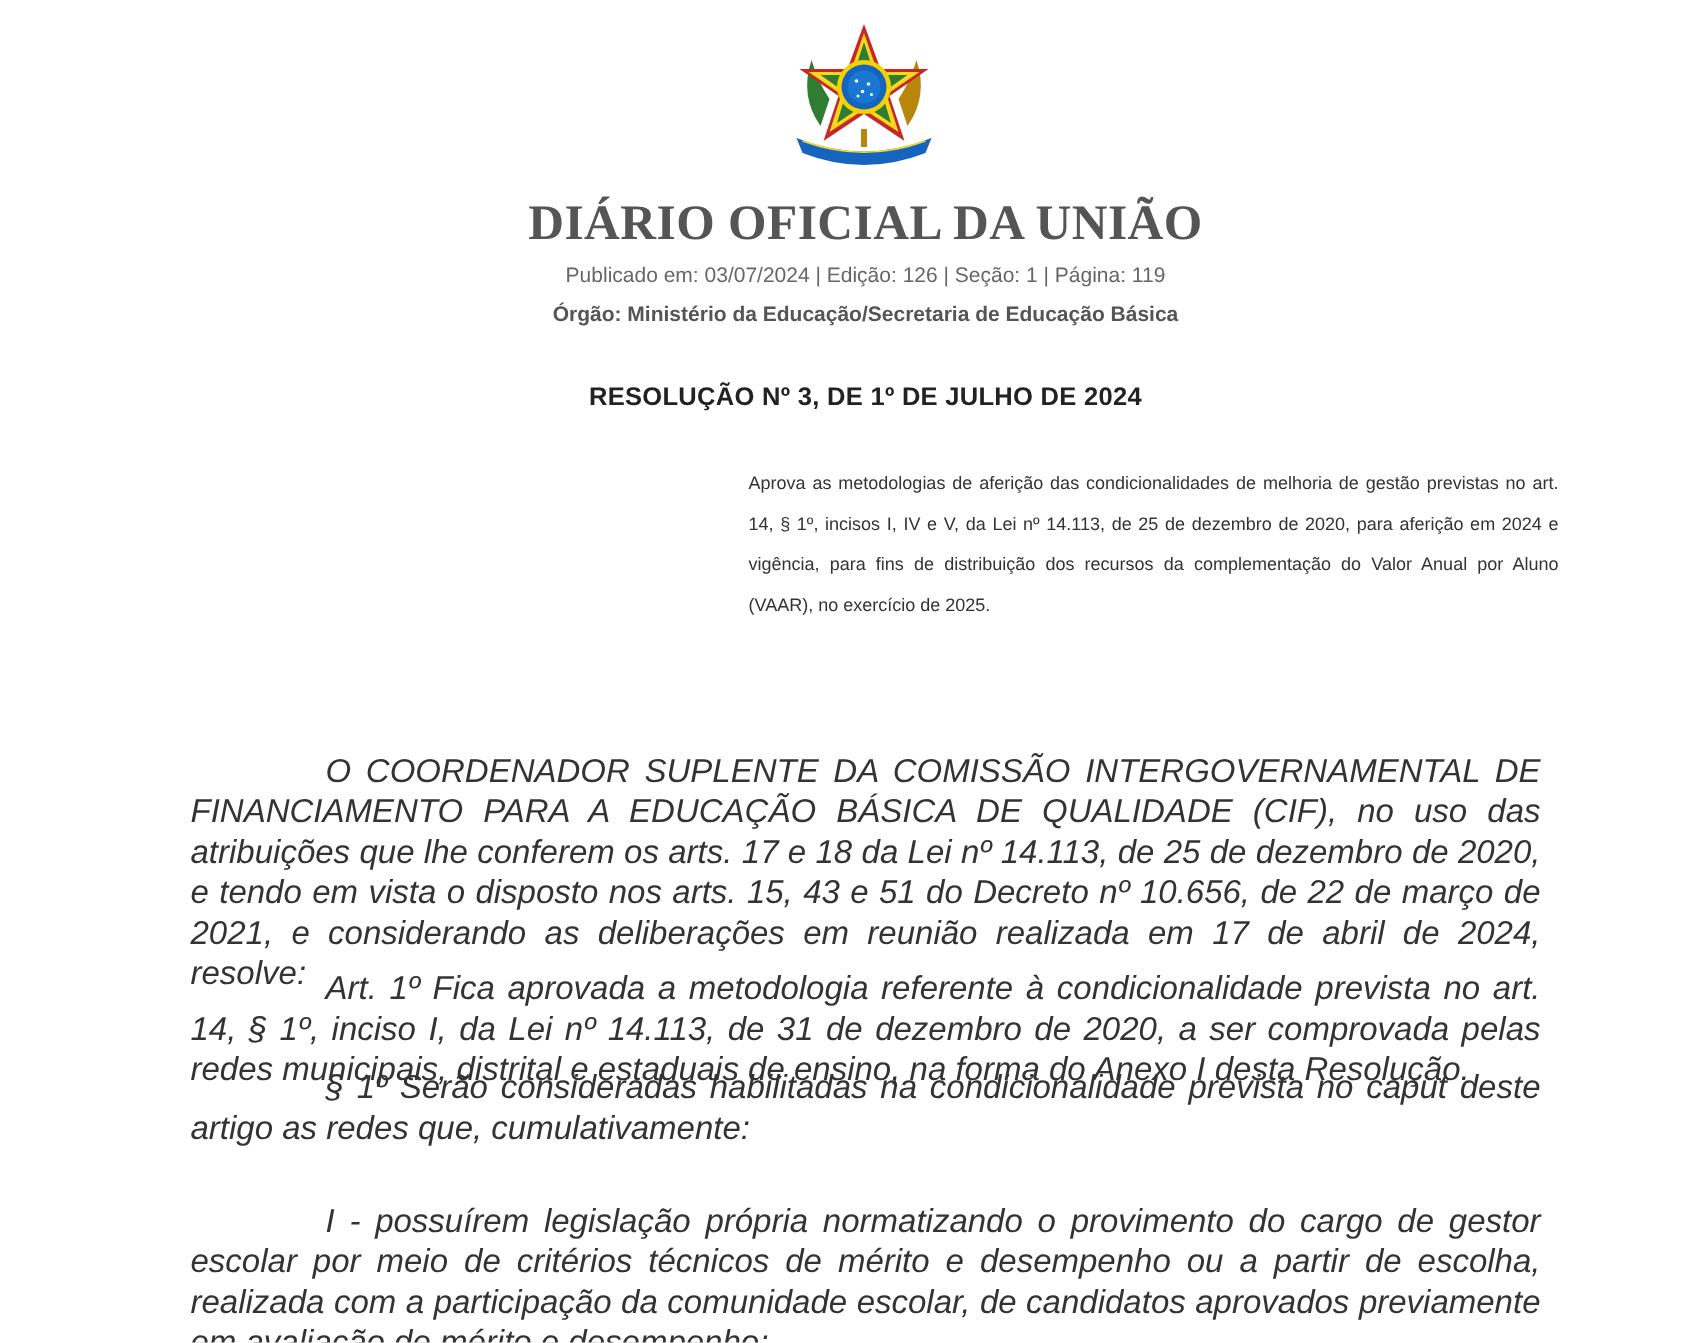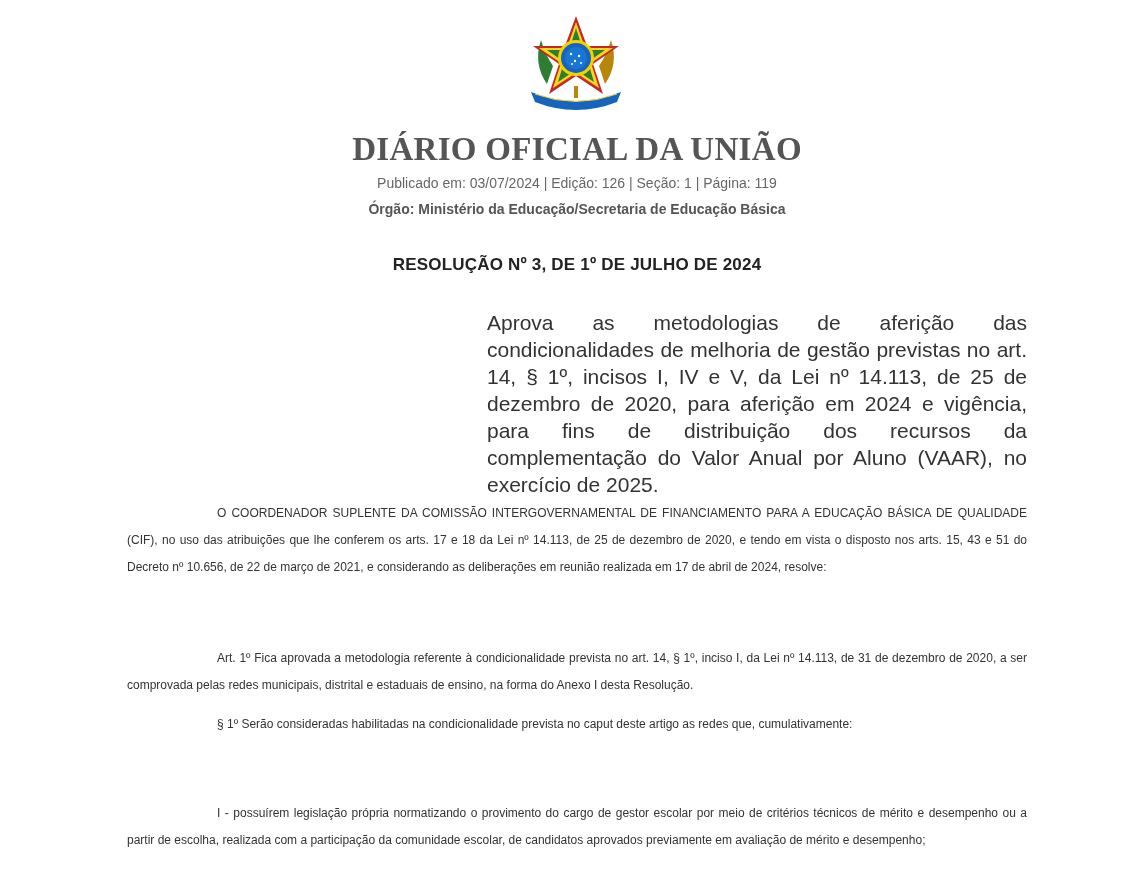--- a/index.html
+++ b/index.html
@@ -2,22 +2,22 @@
 <html><head>
 <meta charset="utf-8">
 <style>
   html, body { margin: 0; padding: 0; background: #ffffff; }
   body { width: 1126px; height: 895px; overflow: hidden; position: relative; font-family: "Liberation Sans", "DejaVu Sans", sans-serif; color: #333333; }
   .emblem { position: absolute; left: 527px; top: 14px; width: 98px; height: 96px; }
   .title { position: absolute; left: 0; width: 1154px; top: 131px; text-align: center; font-family: "Liberation Serif", "DejaVu Serif", serif; font-weight: bold; font-size: 33px; color: #555555; letter-spacing: 0.3px; }
   .pubinfo { position: absolute; left: 0; width: 1154px; top: 175px; text-align: center; font-size: 14px; color: #666666; }
   .orgao { position: absolute; left: 0; width: 1154px; top: 201px; text-align: center; font-size: 14px; font-weight: bold; color: #555555; }
   .doc-title { position: absolute; left: 0; width: 1154px; top: 255px; text-align: center; font-size: 17px; font-weight: bold; color: #222222; letter-spacing: 0.2px; }
-  .ementa { position: absolute; left: 487px; top: 309px; width: 540px; font-size: 21px; line-height: 27px; text-align: justify; color: #333333; }
-  .body-text { position: absolute; left: 127px; width: 900px; font-size: 12px; line-height: 27px; text-align: justify; color: #333333; }
+  .ementa { position: absolute; left: 499px; top: 309px; width: 540px; font-size: 12px; line-height: 27px; text-align: justify; color: #333333; }
+  .body-text { position: absolute; left: 127px; width: 900px; font-size: 22px; line-height: 27px; text-align: justify; color: #333333; font-style: italic; }
   .body-text p { margin: 0; text-indent: 90px; }
   .p1 { top: 500px; }
   .p2 { top: 645px; }
   .p3 { top: 711px; }
   .p4 { top: 800px; }
 </style>
 </head>
 <body>
 
 <div class="emblem">

